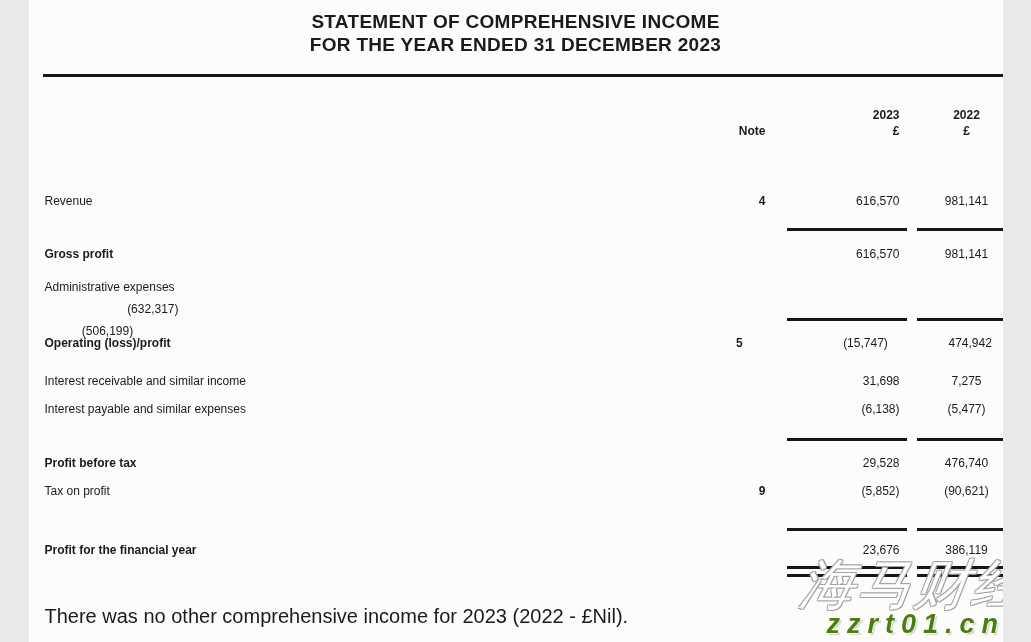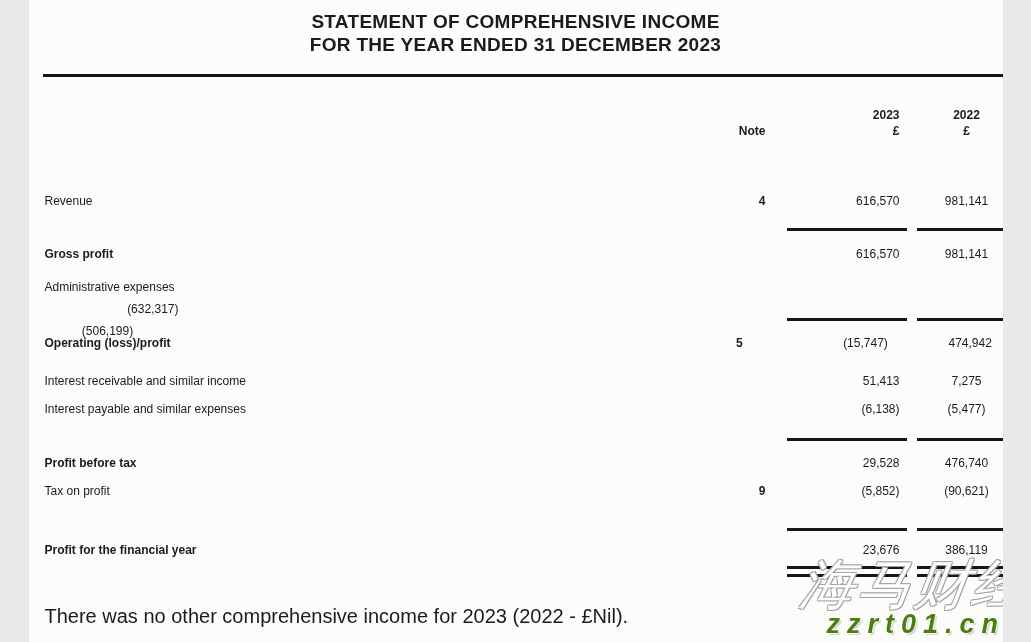--- a/index.html
+++ b/index.html
@@ -164,21 +164,21 @@
   <div class="row bold" style="top:332px;gap:19px;">
     <span class="c-label">Operating (loss)/profit</span>
     <span class="c-note">5</span>
     <span class="c-v1">(15,747)</span>
     <span class="c-v2">474,942</span>
   </div>
 
   <div class="row" style="top:370px;">
     <span class="c-label">Interest receivable and similar income</span>
     <span class="c-note"></span>
-    <span class="c-v1">51,413</span>
+    <span class="c-v1">31,698</span>
     <span class="c-v2">7,275</span>
   </div>
 
   <div class="row" style="top:398px;">
     <span class="c-label">Interest payable and similar expenses</span>
     <span class="c-note"></span>
     <span class="c-v1">(6,138)</span>
     <span class="c-v2">(5,477)</span>
   </div>
 

